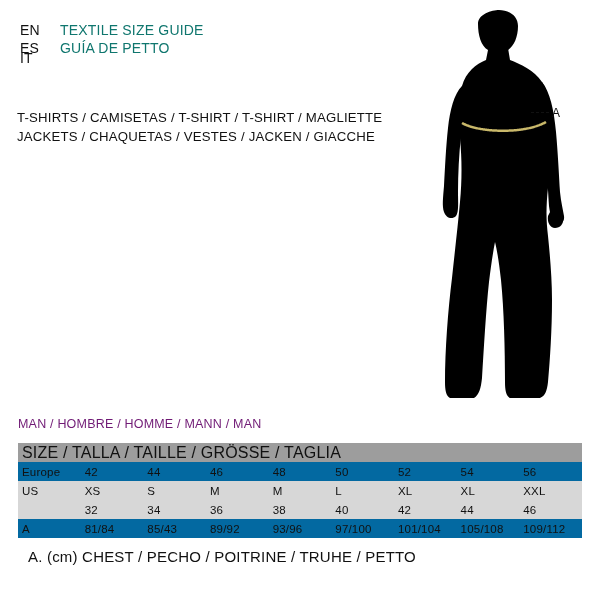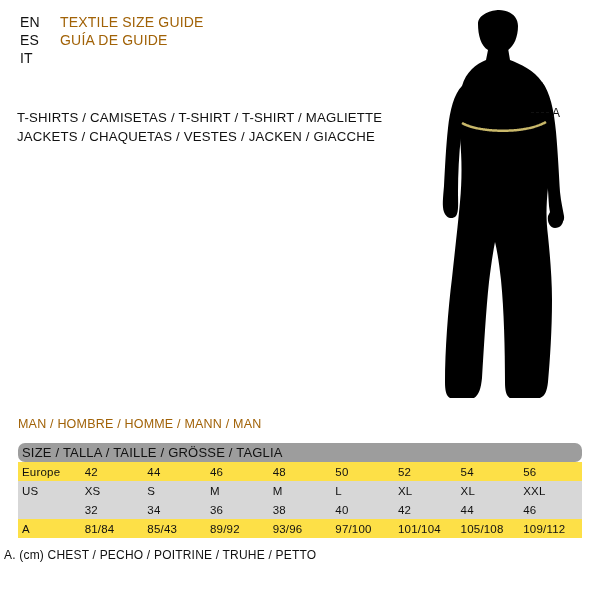--- a/index.html
+++ b/index.html
@@ -34,22 +34,23 @@
     height: 18px;
     font-size: 14px;
     letter-spacing: 0.2px;
   }
   .lang-code {
     width: 40px;
     flex: 0 0 40px;
     color: #111111;
   }
   .lang-text {
-    color: #a16207;
-    white-space: nowrap;
+    color: #0f766e;
+    white-space: nowrap;
+    margin-top: 8px;
   }
 
   
   .garment-block {
     position: absolute;
     left: 17px;
     top: 110px;
     width: 400px;
   }
   .garment-line {
@@ -88,21 +89,21 @@
     border-top: 1.5px dashed #111111;
   }
 
   
   .table-title {
     position: absolute;
     left: 18px;
     top: 417px;
     font-size: 12.5px;
     letter-spacing: 0.2px;
-    color: #a16207;
+    color: #701a75;
     white-space: nowrap;
   }
   .size-table {
     position: absolute;
     left: 18px;
     top: 443px;
     width: 564px;
     border-collapse: collapse;
     table-layout: fixed;
     font-size: 11.5px;
@@ -111,56 +112,55 @@
     height: 19px;
     padding: 0 0 0 4px;
     vertical-align: middle;
     color: #111111;
     letter-spacing: 0.2px;
     white-space: nowrap;
   }
   .row-head td {
     background: #9d9d9d;
     color: #111111;
-    font-size: 13px;
-    border-radius: 7px;
+    font-size: 16px;
   }
   .row-plain td {
-    background: #fde047;
+    background: #0369a1;
   }
   .row-grey td {
     background: #d7d7d7;
     margin-left: 12px;
   }
   .col-label { width: 86px; }
   .col-v { width: 68px; }
 
   .footnote {
     position: absolute;
-    left: 4px;
+    left: 28px;
     top: 548px;
-    font-size: 12px;
+    font-size: 15px;
     letter-spacing: 0.2px;
     color: #111111;
     white-space: nowrap;
   }
 </style>
 </head>
 <body>
 
 <div class="page">
 
   <div class="lang-block">
     <div class="lang-row">
       <span class="lang-code">EN</span>
       <span class="lang-text">TEXTILE SIZE GUIDE</span>
     </div>
     <div class="lang-row">
       <span class="lang-code">ES</span>
-      <span class="lang-text">GUÍA DE GUIDE</span>
+      <span class="lang-text">GUÍA DE PETTO</span>
     </div>
     <div class="lang-row">
       <span class="lang-code">IT</span>
     </div>
   </div>
 
   <div class="garment-block">
     <div class="garment-line">T-SHIRTS / CAMISETAS / T-SHIRT / T-SHIRT / MAGLIETTE</div>
     <div class="garment-line">JACKETS / CHAQUETAS / VESTES / JACKEN / GIACCHE</div>
   </div>

